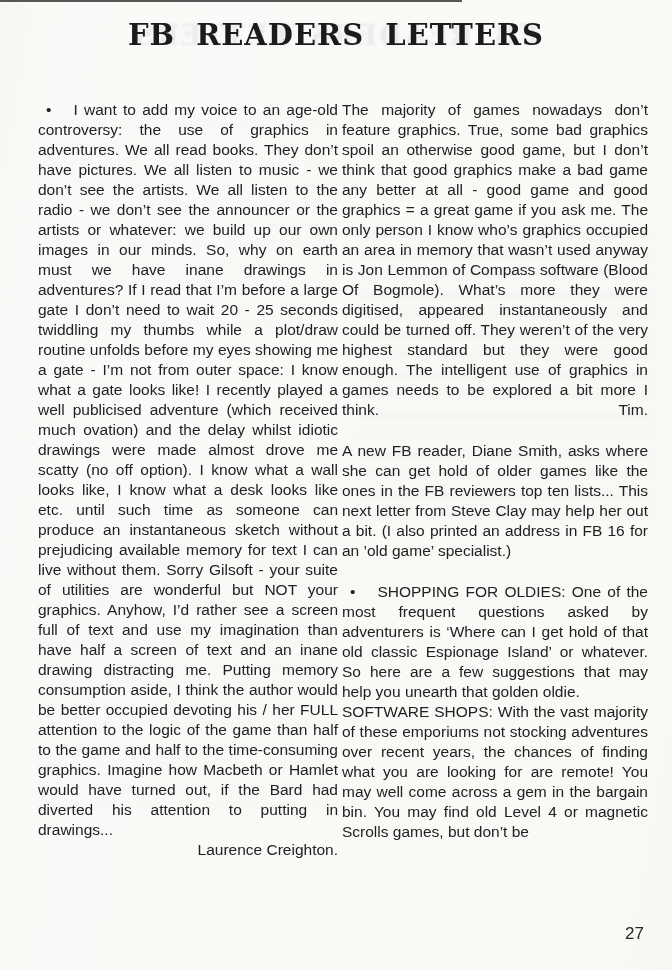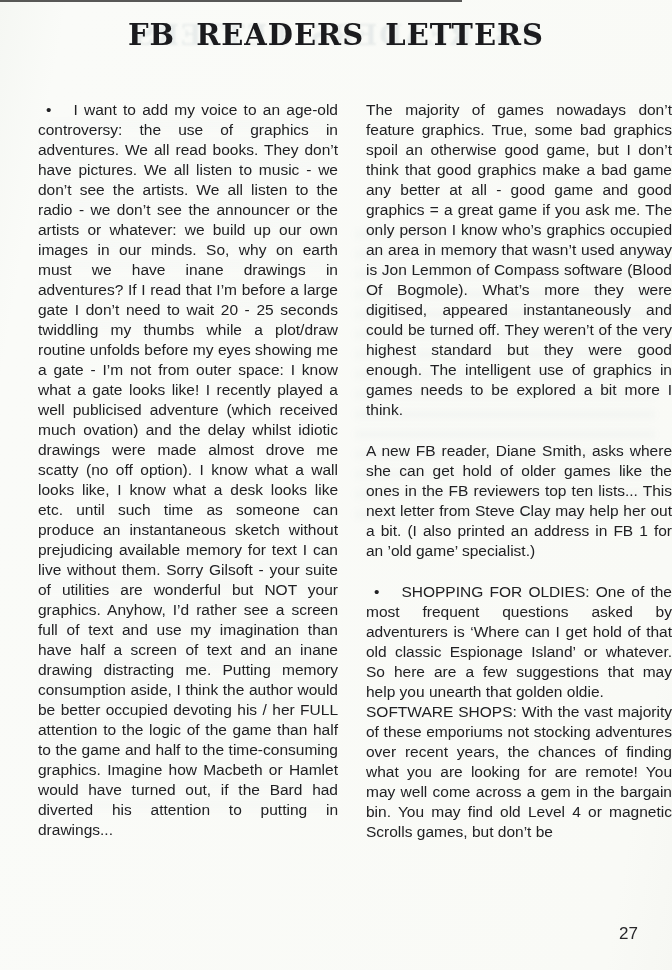--- a/index.html
+++ b/index.html
@@ -64,42 +64,42 @@
     font-weight: bold;
     font-size: 29px;
     letter-spacing: 1px;
     word-spacing: 10px;
     color: #1b1b1e;
   }
   .columns {
     position: absolute;
     top: 100px; left: 38px;
     display: flex;
-    gap: 28px;
+    gap: 4px;
   }
   .col { font-size: 15.5px; line-height: 20px; }
   .col.left  { width: 300px; }
   .col.right { width: 306px; }
   .body-text {
     margin: 0;
     text-align: justify;
     hyphens: none;
   }
   .bullet {
     display: inline-block;
     margin-left: 8px;
     padding-right: 22px;
   }
   .italic { }
   .sig { text-align: right; }
   .sig.tim { margin-top: -20px; }   
   .para-gap { margin-top: 21px; }
   .page-number {
     position: absolute;
-    right: 34px;
+    right: 28px;
     bottom: 26px;
     font-size: 17px;
     color: #27272a;
     text-align: right;
   }
 </style>
 </head>
 <body>
 
 <div class="page">
@@ -112,26 +112,28 @@
   <div class="smudge s3"></div>
 
   <h1 class="title">FB READERS LETTERS</h1>
 
   <div class="columns">
 
     <div class="col left">
       <p class="body-text">
         <span class="bullet">•</span><span>I want to add my voice to an age-old controversy: the use of graphics in adventures. We all read books. They don’t have pictures. We all listen to music - we don’t see the artists. We all listen to the radio - we don’t see the announcer or the artists or whatever: we build up our own images in our minds. So, why on earth must we have inane drawings in adventures? If I read that I’m before a large gate I don’t need to wait 20 - 25 seconds twiddling my thumbs while a plot/draw routine unfolds before my eyes showing me a gate - I’m not from outer space: I know what a gate looks like! I recently played a well publicised adventure (which received much ovation) and the delay whilst idiotic drawings were made almost drove me scatty (no off option). I know what a wall looks like, I know what a desk looks like etc. until such time as someone can produce an instantaneous sketch without prejudicing available memory for text I can live without them. Sorry Gilsoft - your suite of utilities are wonderful but NOT your graphics. Anyhow, I’d rather see a screen full of text and use my imagination than have half a screen of text and an inane drawing distracting me. Putting memory consumption aside, I think the author would be better occupied devoting his / her FULL attention to the logic of the game than half to the game and half to the time-consuming graphics. Imagine how Macbeth or Hamlet would have turned out, if the Bard had diverted his attention to putting in drawings...</span>
       </p>
+      <div class="sig">Laurence Creighton.</div>
     </div>
 
     <div class="col right">
       <p class="body-text italic">The majority of games nowadays don’t feature graphics. True, some bad graphics spoil an otherwise good game, but I don’t think that good graphics make a bad game any better at all - good game and good graphics = a great game if you ask me. The only person I know who’s graphics occupied an area in memory that wasn’t used anyway is Jon Lemmon of Compass software (Blood Of Bogmole). What’s more they were digitised, appeared instantaneously and could be turned off. They weren’t of the very highest standard but they were good enough. The intelligent use of graphics in games needs to be explored a bit more I think.</p>
+      <div class="sig italic tim">Tim.</div>
 
-      <p class="body-text italic para-gap">A new FB reader, Diane Smith, asks where she can get hold of older games like the ones in the FB reviewers top ten lists... This next letter from Steve Clay may help her out a bit. (I also printed an address in FB 1 for an ’old game’ specialist.)</p>
+      <p class="body-text italic para-gap">A new FB reader, Diane Smith, asks where she can get hold of older games like the ones in the FB reviewers top ten lists... This next letter from Steve Clay may help her out a bit. (I also printed an address in FB 16 for an ’old game’ specialist.)</p>
 
       <p class="body-text para-gap">
         <span class="bullet">•</span><span>SHOPPING FOR OLDIES: One of the most frequent questions asked by adventurers is ‘Where can I get hold of that old classic Espionage Island’ or whatever. So here are a few suggestions that may help you unearth that golden oldie.</span>
       </p>
       <p class="body-text">SOFTWARE SHOPS: With the vast majority of these emporiums not stocking adventures over recent years, the chances of finding what you are looking for are remote! You may well come across a gem in the bargain bin. You may find old Level 4 or magnetic Scrolls games, but don’t be</p>
     </div>
 
   </div>
 
   <div class="page-number">27</div>

